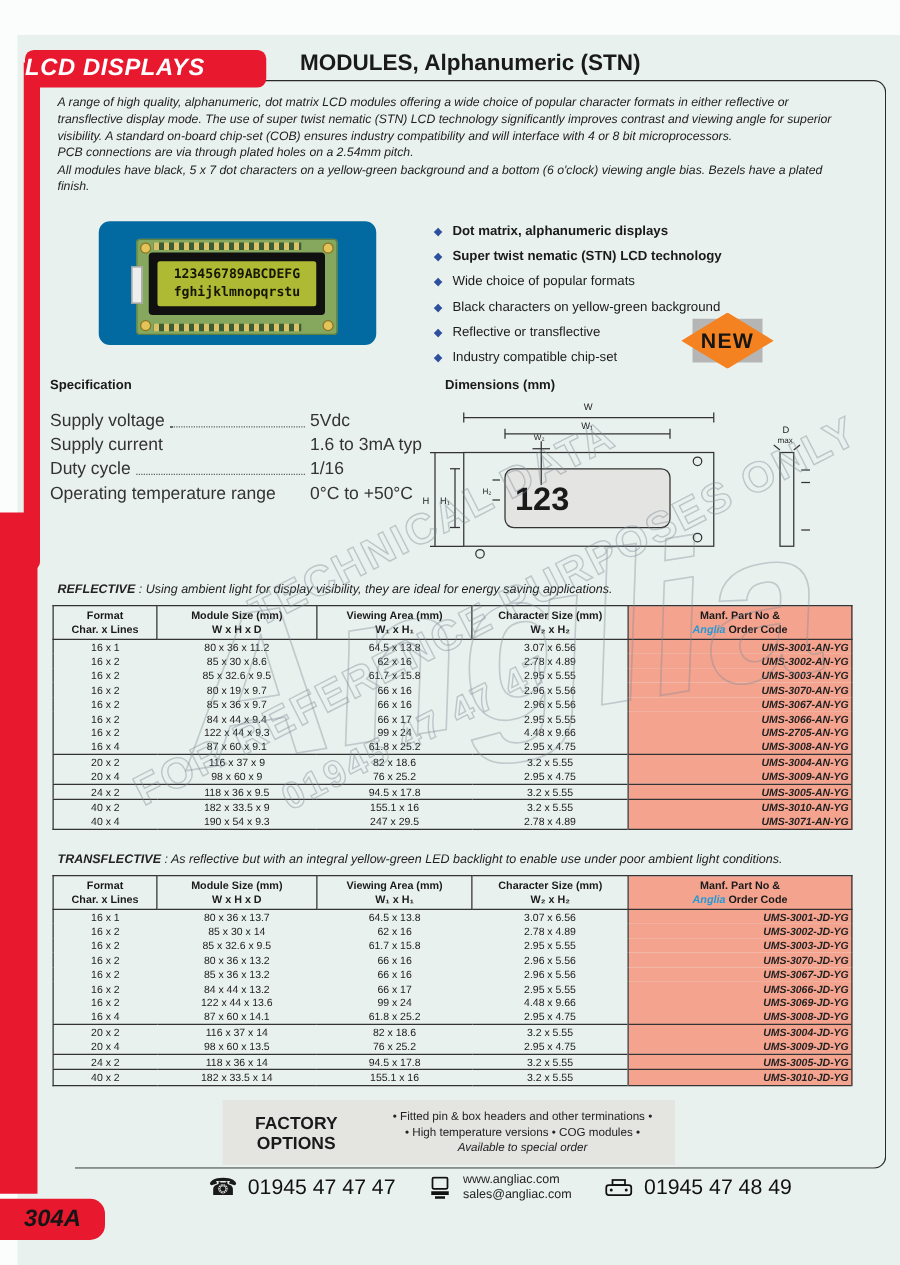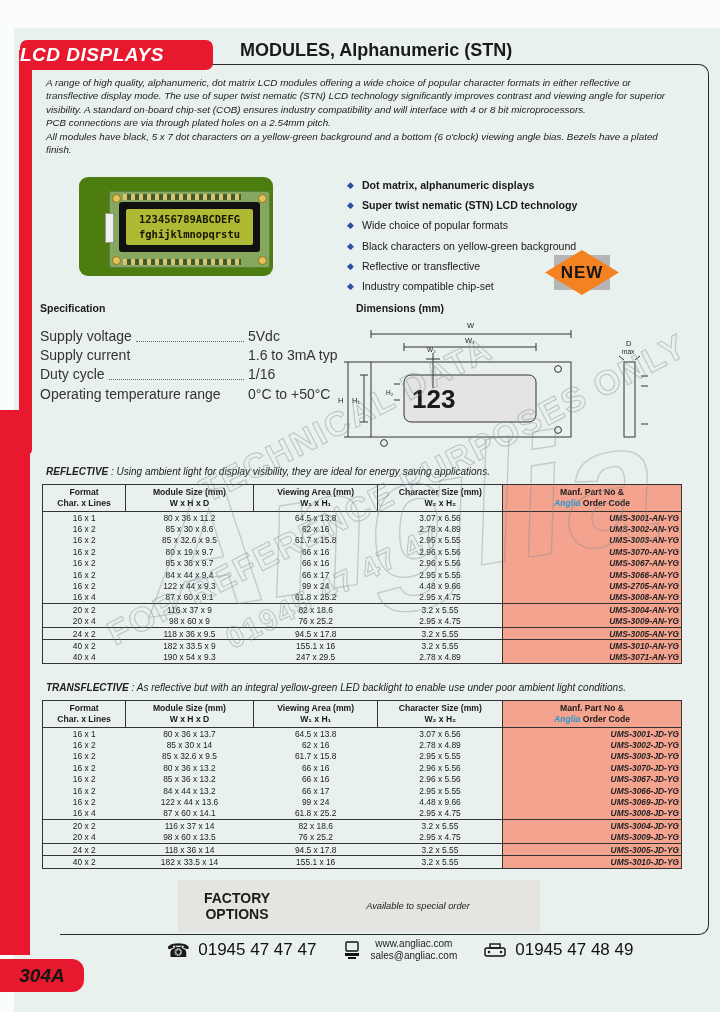--- a/index.html
+++ b/index.html
@@ -19,21 +19,21 @@
   .rail-top{left:19px;top:50px;width:13px;height:406px;border-radius:0 0 8px 8px;z-index:5;}
   .rail-left{left:0;top:410px;width:30px;height:545px;z-index:5;}
   .tab-304{left:0px;top:937px;width:84px;height:33px;border-radius:0 12px 12px 0;z-index:6;
            display:flex;align-items:center;justify-content:center;margin-top:22px;}
   .tab-304 span{font-weight:bold;font-style:italic;font-size:19px;color:#151515;}
   .page-title{left:240px;top:40px;font-size:18px;font-weight:bold;z-index:6;}
   
   .intro{left:46px;top:76px;width:620px;font-size:9.8px;font-style:italic;line-height:13.4px;color:#222;}
   .intro p{margin:0;}
   
-  .photo-bg{left:79px;top:177px;width:194px;height:99px;background:#4d7c0f;border-radius:9px;}
+  .photo-bg{left:79px;top:177px;width:222px;height:99px;background:#0369a1;border-radius:9px;}
   .pcb{left:109px;top:191px;width:161px;height:77px;background:#85a85e;border-radius:3px;
        box-shadow:inset 0 0 0 1px #5d7f42;}
   .pinrow{left:14px;width:118px;height:6px;background:repeating-linear-gradient(90deg,#d9c268 0 4px,#3c5d33 4px 8px);}
   .bezel{left:10px;top:11px;width:141px;height:50px;background:#101010;border-radius:3px;}
   .screen{left:7px;top:7px;width:127px;height:36px;background:#aeba34;border-radius:2px;
           font-family:"DejaVu Sans Mono",monospace;font-size:10.5px;font-weight:bold;color:#161604;
           line-height:15px;text-align:center;padding-top:3px;box-sizing:border-box;}
   .hole{width:7px;height:7px;border-radius:50%;background:#e3c35a;border:1px solid #8a7420;}
   .conn{left:-4px;top:22px;width:7px;height:28px;background:#eee;border:1px solid #999;}
   
@@ -82,21 +82,21 @@
   
   .factory{left:178px;top:880px;width:362px;height:52px;background:#e4e4e1;display:flex;align-items:center;}
   .factory .fo-title{width:118px;text-align:center;font-weight:bold;font-size:14px;line-height:16px;}
   .factory .fo-lines{flex:1;text-align:center;font-size:9.3px;line-height:12.5px;color:#222;}
   .factory .fo-lines .it{font-style:italic;}
   
   .footer{left:95px;top:938px;width:610px;display:flex;align-items:center;justify-content:center;gap:26px;z-index:6;}
   .f-item{display:flex;align-items:center;gap:8px;}
   .f-num{font-size:17px;color:#111;}
   .f-icon{font-size:19px;line-height:1;}
-  .f-web{font-size:10px;line-height:12px;color:#222;text-align:center;}
+  .f-web{font-size:10px;line-height:12px;color:#222;}
   
   .wm{pointer-events:none;z-index:7;font-weight:bold;color:transparent;
       -webkit-text-stroke:1.1px rgba(125,138,148,.42);white-space:nowrap;}
   .wm-t1{left:185px;top:400px;font-size:34px;transform:rotate(-27deg);letter-spacing:2px;}
   .wm-t2{left:75px;top:470px;font-size:34px;transform:rotate(-27deg);letter-spacing:2px;}
   .wm-brand{left:140px;top:420px;font-size:170px;font-style:italic;transform:rotate(-9deg);
             -webkit-text-stroke:1.3px rgba(125,138,148,.38);}
   .wm-ph{left:215px;top:570px;font-size:30px;transform:rotate(-27deg);letter-spacing:2px;}
 </style>
 </head>
@@ -473,20 +473,22 @@
       </tr>
     </tbody>
 </table>
 
 <div class="abs factory">
   <div class="fo-title">
     <div>FACTORY</div>
     <div>OPTIONS</div>
   </div>
   <div class="fo-lines">
+    <div>• Fitted pin &amp; box headers and other terminations •</div>
+    <div>• High temperature versions • COG modules •</div>
     <div class="it">Available to special order</div>
   </div>
 </div>
 
 <div class="abs footer">
   <div class="f-item">
     <span class="f-icon">☎</span>
     <span class="f-num">01945 47 47 47</span>
   </div>
   <div class="f-item">

